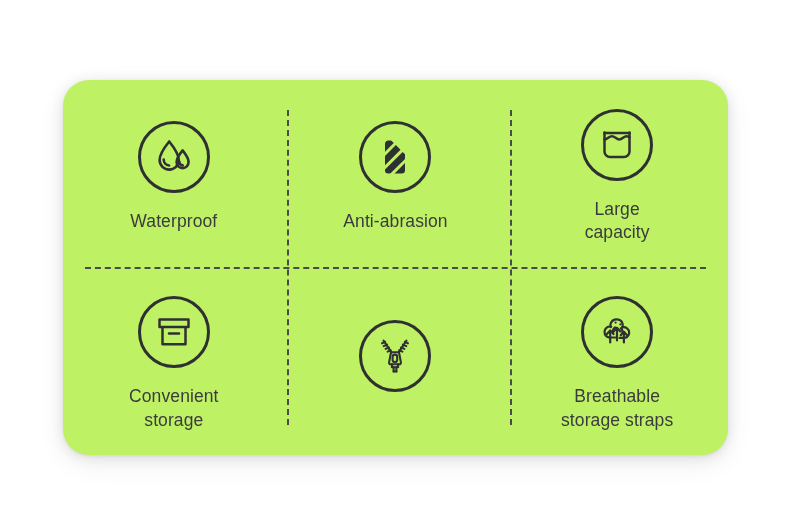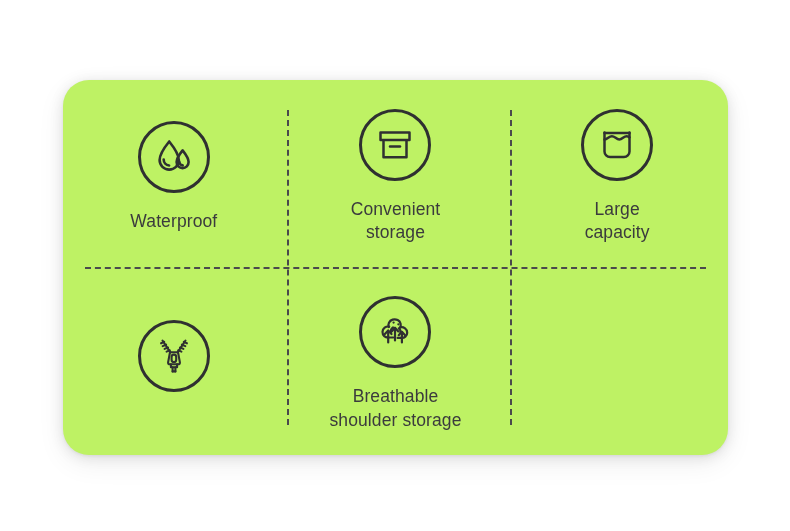--- a/index.html
+++ b/index.html
@@ -112,43 +112,63 @@
           <svg width="46" height="46" viewBox="0 0 46 46" fill="none" stroke="#2f3031" stroke-width="2.6" stroke-linecap="round" stroke-linejoin="round">
             <path d="M18.2 7.5 C18.2 7.5 8.6 19.4 8.6 26.1 C8.6 31.4 12.9 35.6 18.2 35.6 C23.5 35.6 27.8 31.4 27.8 26.1 C27.8 19.4 18.2 7.5 18.2 7.5 Z"></path>
             <path d="M31.6 16.4 C31.6 16.4 25.6 23.9 25.6 28.1 C25.6 31.4 28.3 34.1 31.6 34.1 C34.9 34.1 37.6 31.4 37.6 28.1 C37.6 23.9 31.6 16.4 31.6 16.4 Z"></path>
             <path d="M12.7 25.6 C12.7 28.8 15.1 31.3 18.1 31.5"></path>
             <path d="M28.4 27.9 C28.4 29.8 29.9 31.3 31.7 31.4"></path>
           </svg>
         </div>
         <div class="cell-label">Waterproof</div>
       </div>
 
+      <div class="cell">
+        <div class="icon-circle">
+          <svg width="46" height="46" viewBox="0 0 46 46">
+            <defs>
+              <clipPath id="clipStripes">
+                <rect x="13" y="6.5" width="20" height="33" rx="3.2" ry="3.2"></rect>
+              </clipPath>
+            </defs>
+            <g clip-path="url(#clipStripes)" fill="#2f3031">
+              <rect x="-16" y="-4" width="48" height="6.6" transform="rotate(-45 23 23)"></rect>
+              <rect x="-16" y="5.6" width="48" height="6.6" transform="rotate(-45 23 23)"></rect>
+              <rect x="-16" y="15.2" width="48" height="6.6" transform="rotate(-45 23 23)"></rect>
+              <rect x="-16" y="24.8" width="48" height="6.6" transform="rotate(-45 23 23)"></rect>
+              <rect x="-16" y="34.4" width="48" height="6.6" transform="rotate(-45 23 23)"></rect>
+              <rect x="-16" y="44" width="48" height="6.6" transform="rotate(-45 23 23)"></rect>
+            </g>
+          </svg>
+        </div>
+        <div class="cell-label">Anti-abrasion</div>
+      </div>
+
+      <div class="cell">
+        <div class="icon-circle">
+          <svg width="46" height="46" viewBox="0 0 46 46" fill="none" stroke="#2f3031" stroke-width="2.5" stroke-linecap="round" stroke-linejoin="round">
+            <path d="M10.5 10.5 L10.5 29.5 C10.5 32.6 13 35.1 16.1 35.1 L29.9 35.1 C33 35.1 35.5 32.6 35.5 29.5 L35.5 10.5"></path>
+            <path d="M10.5 10.9 L35.5 10.9"></path>
+            <path d="M10.5 17.4 C13.6 17.4 14.8 14.2 17.9 14.2 C21 14.2 22.2 17.4 25.3 17.4 C28.4 17.4 29.6 14.2 32.7 14.2 C34.1 14.2 35 14.8 35.5 15.4"></path>
+          </svg>
+        </div>
+        <div class="cell-label">Large
+capacity</div>
+      </div>
 
       <div class="cell">
         <div class="icon-circle">
           <svg width="46" height="46" viewBox="0 0 46 46" fill="none" stroke="#2f3031" stroke-width="2.5" stroke-linecap="round" stroke-linejoin="round">
             <rect x="8.5" y="10.5" width="29" height="7.4"></rect>
             <path d="M11.5 18.2 L11.5 35.3 L34.5 35.3 L34.5 18.2"></path>
             <path d="M18 24.6 L28 24.6"></path>
           </svg>
         </div>
         <div class="cell-label">Convenient
 storage</div>
-      </div>
-
-      <div class="cell">
-        <div class="icon-circle">
-          <svg width="46" height="46" viewBox="0 0 46 46" fill="none" stroke="#2f3031" stroke-width="2.5" stroke-linecap="round" stroke-linejoin="round">
-            <path d="M10.5 10.5 L10.5 29.5 C10.5 32.6 13 35.1 16.1 35.1 L29.9 35.1 C33 35.1 35.5 32.6 35.5 29.5 L35.5 10.5"></path>
-            <path d="M10.5 10.9 L35.5 10.9"></path>
-            <path d="M10.5 17.4 C13.6 17.4 14.8 14.2 17.9 14.2 C21 14.2 22.2 17.4 25.3 17.4 C28.4 17.4 29.6 14.2 32.7 14.2 C34.1 14.2 35 14.8 35.5 15.4"></path>
-          </svg>
-        </div>
-        <div class="cell-label">Large
-capacity</div>
       </div>
 
       <div class="cell">
         <div class="icon-circle">
           <svg width="46" height="46" viewBox="0 0 46 46" fill="none" stroke="#2f3031" stroke-width="2.1" stroke-linecap="round" stroke-linejoin="round">
 
             <path d="M11.5 7.5 L19.4 19.3"></path>
             <path d="M13.2 8.9 L10.1 10.3"></path>
             <path d="M15.1 11.7 L11.7 13.1"></path>
             <path d="M17.0 14.5 L13.6 15.9"></path>
@@ -191,18 +211,18 @@
             <path d="M23.0 31.4 L23.0 19.0"></path>
             <path d="M19.7 22.4 L23.0 18.7 L26.3 22.4"></path>
             <path d="M29.9 33.5 L29.9 23.0"></path>
             <path d="M26.7 26.2 L29.9 22.7 L33.1 26.2"></path>
 
             <circle cx="21.6" cy="13.6" r="1.15" fill="#2f3031" stroke="none"></circle>
             <circle cx="26.4" cy="15.3" r="1.15" fill="#2f3031" stroke="none"></circle>
           </svg>
         </div>
         <div class="cell-label">Breathable
-shoulder storage</div>
+storage straps</div>
       </div>
 
     </div>
   </div>
 </div>
 
 </body></html>

